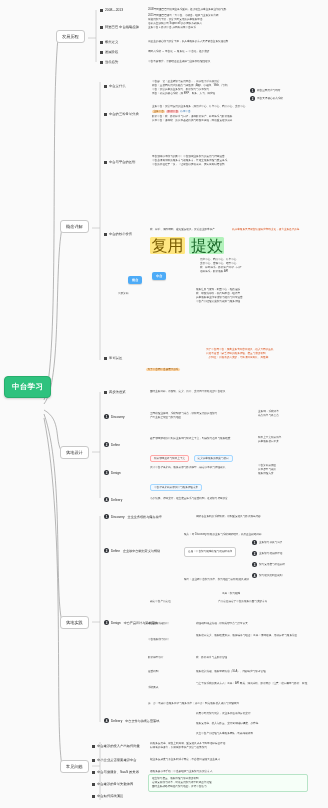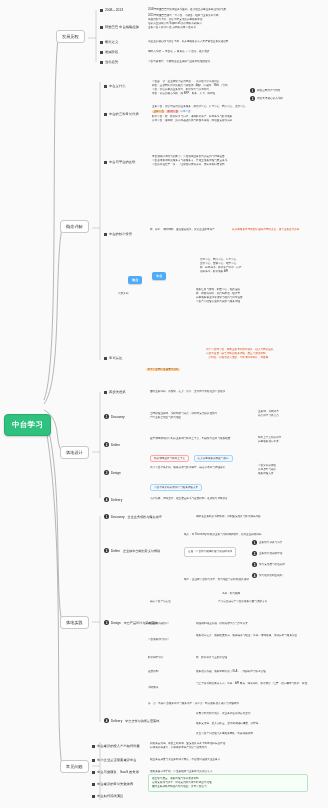--- a/index.html
+++ b/index.html
@@ -71,21 +71,21 @@
       <path d="M100,82 L100,360"></path>
       <path d="M92,452 L100,452"></path>
       <path d="M100,392 L100,498"></path>
       <path d="M92,622 L100,622"></path>
       <path d="M100,516 L100,722"></path>
       <path d="M92,766 L100,766"></path>
       <path d="M100,742 L100,800"></path>
     </g>
   </svg>
 
-  <div class="node root" style="left:4px; top:414px;">中台学习</div>
+  <div class="node root" style="left:4px; top:376px;">中台学习</div>
 
   <div class="node branch" style="left:56px; top:30px;">发展历程</div>
 
   <div class="node l3" style="left:100px; top:8px;">
     <span class="bullet"></span>
     <span>2008—2013</span>
   </div>
   <div class="node leaf" style="left:148px; top:8px;">2008年阿里巴巴开始淘宝体系重构，逐步建立共享业务事业部的雏形</div>
 
   <div class="node l3" style="left:100px; top:25px;">
@@ -161,20 +161,24 @@
     <div>平台强调技术能力的集中；中台强调业务能力的复用与持续运营</div>
     <div>中台必须有清晰的服务方与被服务方，并建立服务治理与度量体系</div>
     <div>中台的价值在于「快」：让前台以更低成本、更短周期试错创新</div>
   </div>
 
   <div class="node l3" style="left:104px; top:232px;">
     <span class="bullet"></span>
     <span>中台的核心价值</span>
   </div>
   <div class="node leaf" style="left:150px; top:228px;">统一标准、消除烟囱、避免重复建设，沉淀企业数字资产</div>
+  <div class="node" style="left:150px; top:236px;">
+    <span class="hl hl-yellow">复用</span>
+    <span class="hl hl-green">提效</span>
+  </div>
   <div class="node leaf t-red" style="left:232px; top:228px;">以共享服务支撑前台快速响应市场变化，提升业务迭代效率</div>
 
   <div class="node chip" style="left:128px; top:276px;">前台</div>
   <div class="node chip" style="left:152px; top:272px;">中台</div>
   <div class="node leaf" style="left:118px; top:292px;">三层架构</div>
 
   <div class="node leaf rows" style="left:200px; top:258px;">
     <div>用户中心、商品中心、订单中心</div>
     <div>交易中心、营销中心、结算中心</div>
     <div>统一标签体系・数据资产目录・口径</div>

